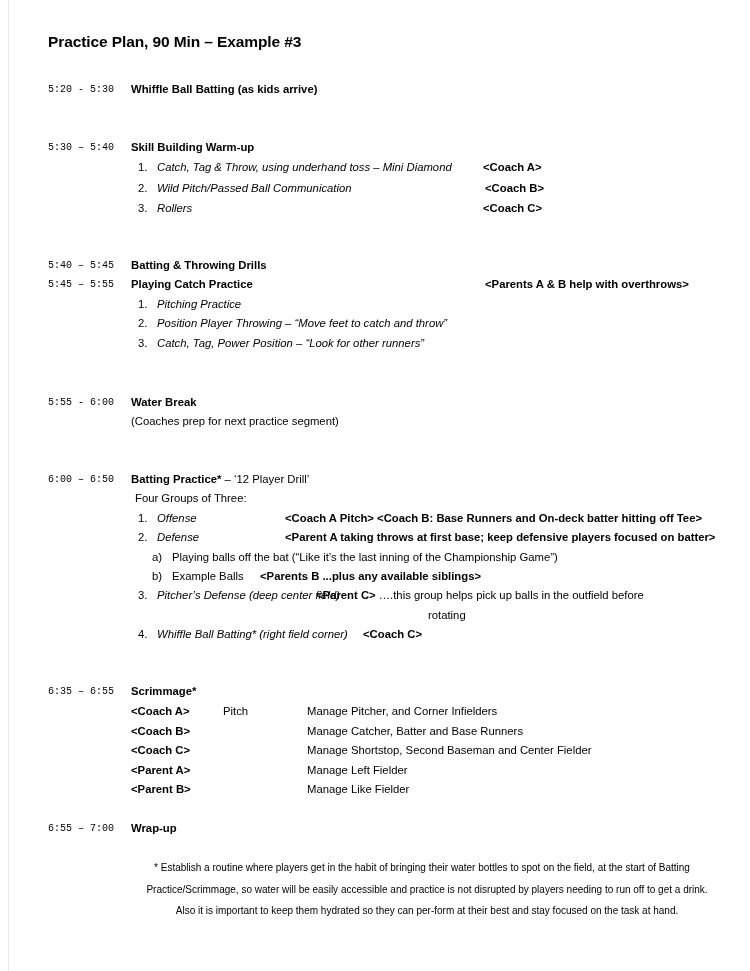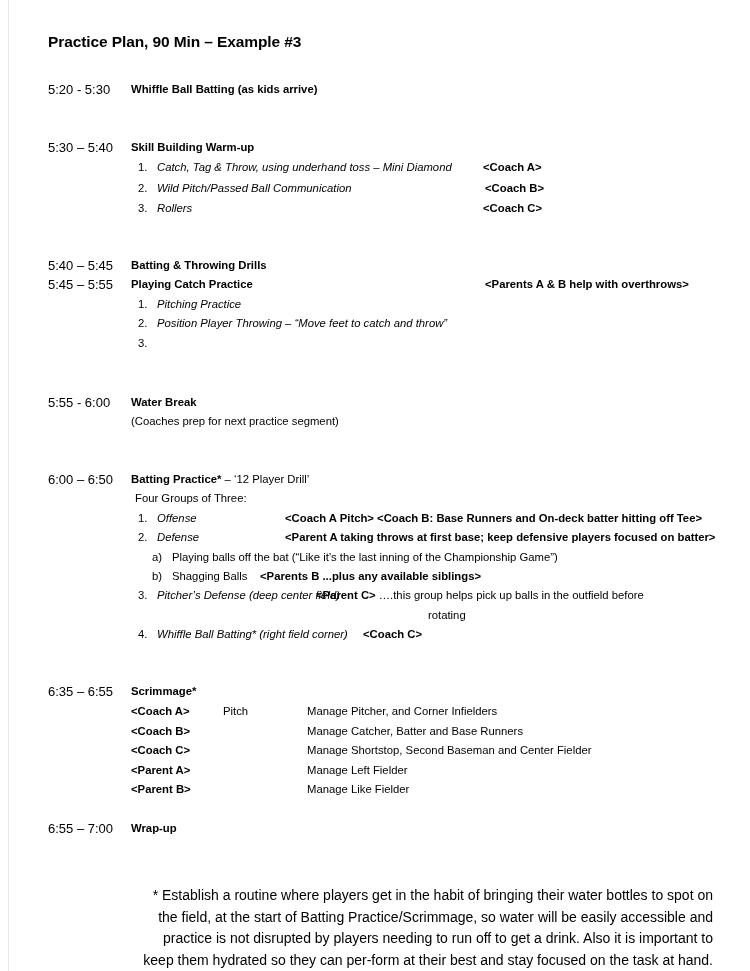--- a/index.html
+++ b/index.html
@@ -42,40 +42,40 @@
   .run {
     position: absolute;
     font-size: 11.3px;
     line-height: 13px;
     white-space: nowrap;
   }
   .b { font-weight: bold; }
 
   .time {
     left: 48px;
-    font-size: 13px;
+    font-size: 10px;
+    font-family: Liberation Mono, monospace;
   }
   .col-main { left: 131px; }
   .num      { left: 138px; }
   .numtext  { left: 157px; font-style: italic; }
   .sub-num  { left: 152px; }
   .sub-text { left: 172px; }
 
   .footnote {
     position: absolute;
     left: 131px;
     top: 857px;
     width: 572px;
-    font-size: 14px;
+    font-size: 10px;
     line-height: 21.5px;
     text-indent: -10px;
     padding-left: 10px;
     white-space: normal;
-    text-align: right;
-    margin-top: 28px;
+    text-align: center;
   }
 </style>
 </head>
 <body>
 
 <div class="page-edge-left"></div>
 
 <div class="page">
 
   <div class="doc-title">Practice Plan, 90 Min – Example #3</div>
@@ -105,20 +105,21 @@
   <div class="run col-main b" style="top:278px">Playing Catch Practice</div>
   <div class="run b" style="top:278px; left:485px">&lt;Parents A &amp; B help with overthrows&gt;</div>
 
   <div class="run num" style="top:298px">1.</div>
   <div class="run numtext" style="top:298px">Pitching Practice</div>
 
   <div class="run num" style="top:317px">2.</div>
   <div class="run numtext" style="top:317px">Position Player Throwing – “Move feet to catch and throw”</div>
 
   <div class="run num" style="top:337px">3.</div>
+  <div class="run numtext" style="top:337px">Catch, Tag, Power Position – “Look for other runners”</div>
 
   <div class="run time" style="top:396px">5:55 - 6:00</div>
   <div class="run col-main b" style="top:396px">Water Break</div>
   <div class="run col-main" style="top:415px">(Coaches prep for next practice segment)</div>
 
   <div class="run time" style="top:473px">6:00 – 6:50</div>
   <div class="run col-main b" style="top:473px"><span>Batting Practice*</span><span style="font-weight:normal"> – ‘12 Player Drill’</span></div>
   <div class="run" style="top:492px; left:135px">Four Groups of Three:</div>
 
   <div class="run num" style="top:512px">1.</div>
@@ -126,21 +127,21 @@
   <div class="run b" style="top:512px; left:285px">&lt;Coach A Pitch&gt;   &lt;Coach B: Base Runners and On-deck batter hitting off Tee&gt;</div>
 
   <div class="run num" style="top:531px">2.</div>
   <div class="run numtext" style="top:531px">Defense</div>
   <div class="run b" style="top:531px; left:285px">&lt;Parent A taking throws at first base; keep defensive players focused on batter&gt;</div>
 
   <div class="run sub-num" style="top:551px">a)</div>
   <div class="run sub-text" style="top:551px">Playing balls off the bat (“Like it’s the last inning of the Championship Game”)</div>
 
   <div class="run sub-num" style="top:570px">b)</div>
-  <div class="run sub-text" style="top:570px">Shagging Balls</div>
+  <div class="run sub-text" style="top:570px">Example Balls</div>
   <div class="run b" style="top:570px; left:260px">&lt;Parents B  ...plus any available siblings&gt;</div>
 
   <div class="run num" style="top:589px">3.</div>
   <div class="run numtext" style="top:589px">Pitcher’s Defense   (deep center field)</div>
   <div class="run" style="top:589px; left:316px"><span class="b">&lt;Parent C&gt;</span><span> ….this group helps pick up balls in the outfield before</span></div>
   <div class="run" style="top:609px; left:428px">rotating</div>
 
   <div class="run num" style="top:628px">4.</div>
   <div class="run numtext" style="top:628px">Whiffle Ball Batting* (right field corner)</div>
   <div class="run b" style="top:628px; left:363px">&lt;Coach C&gt;</div>

